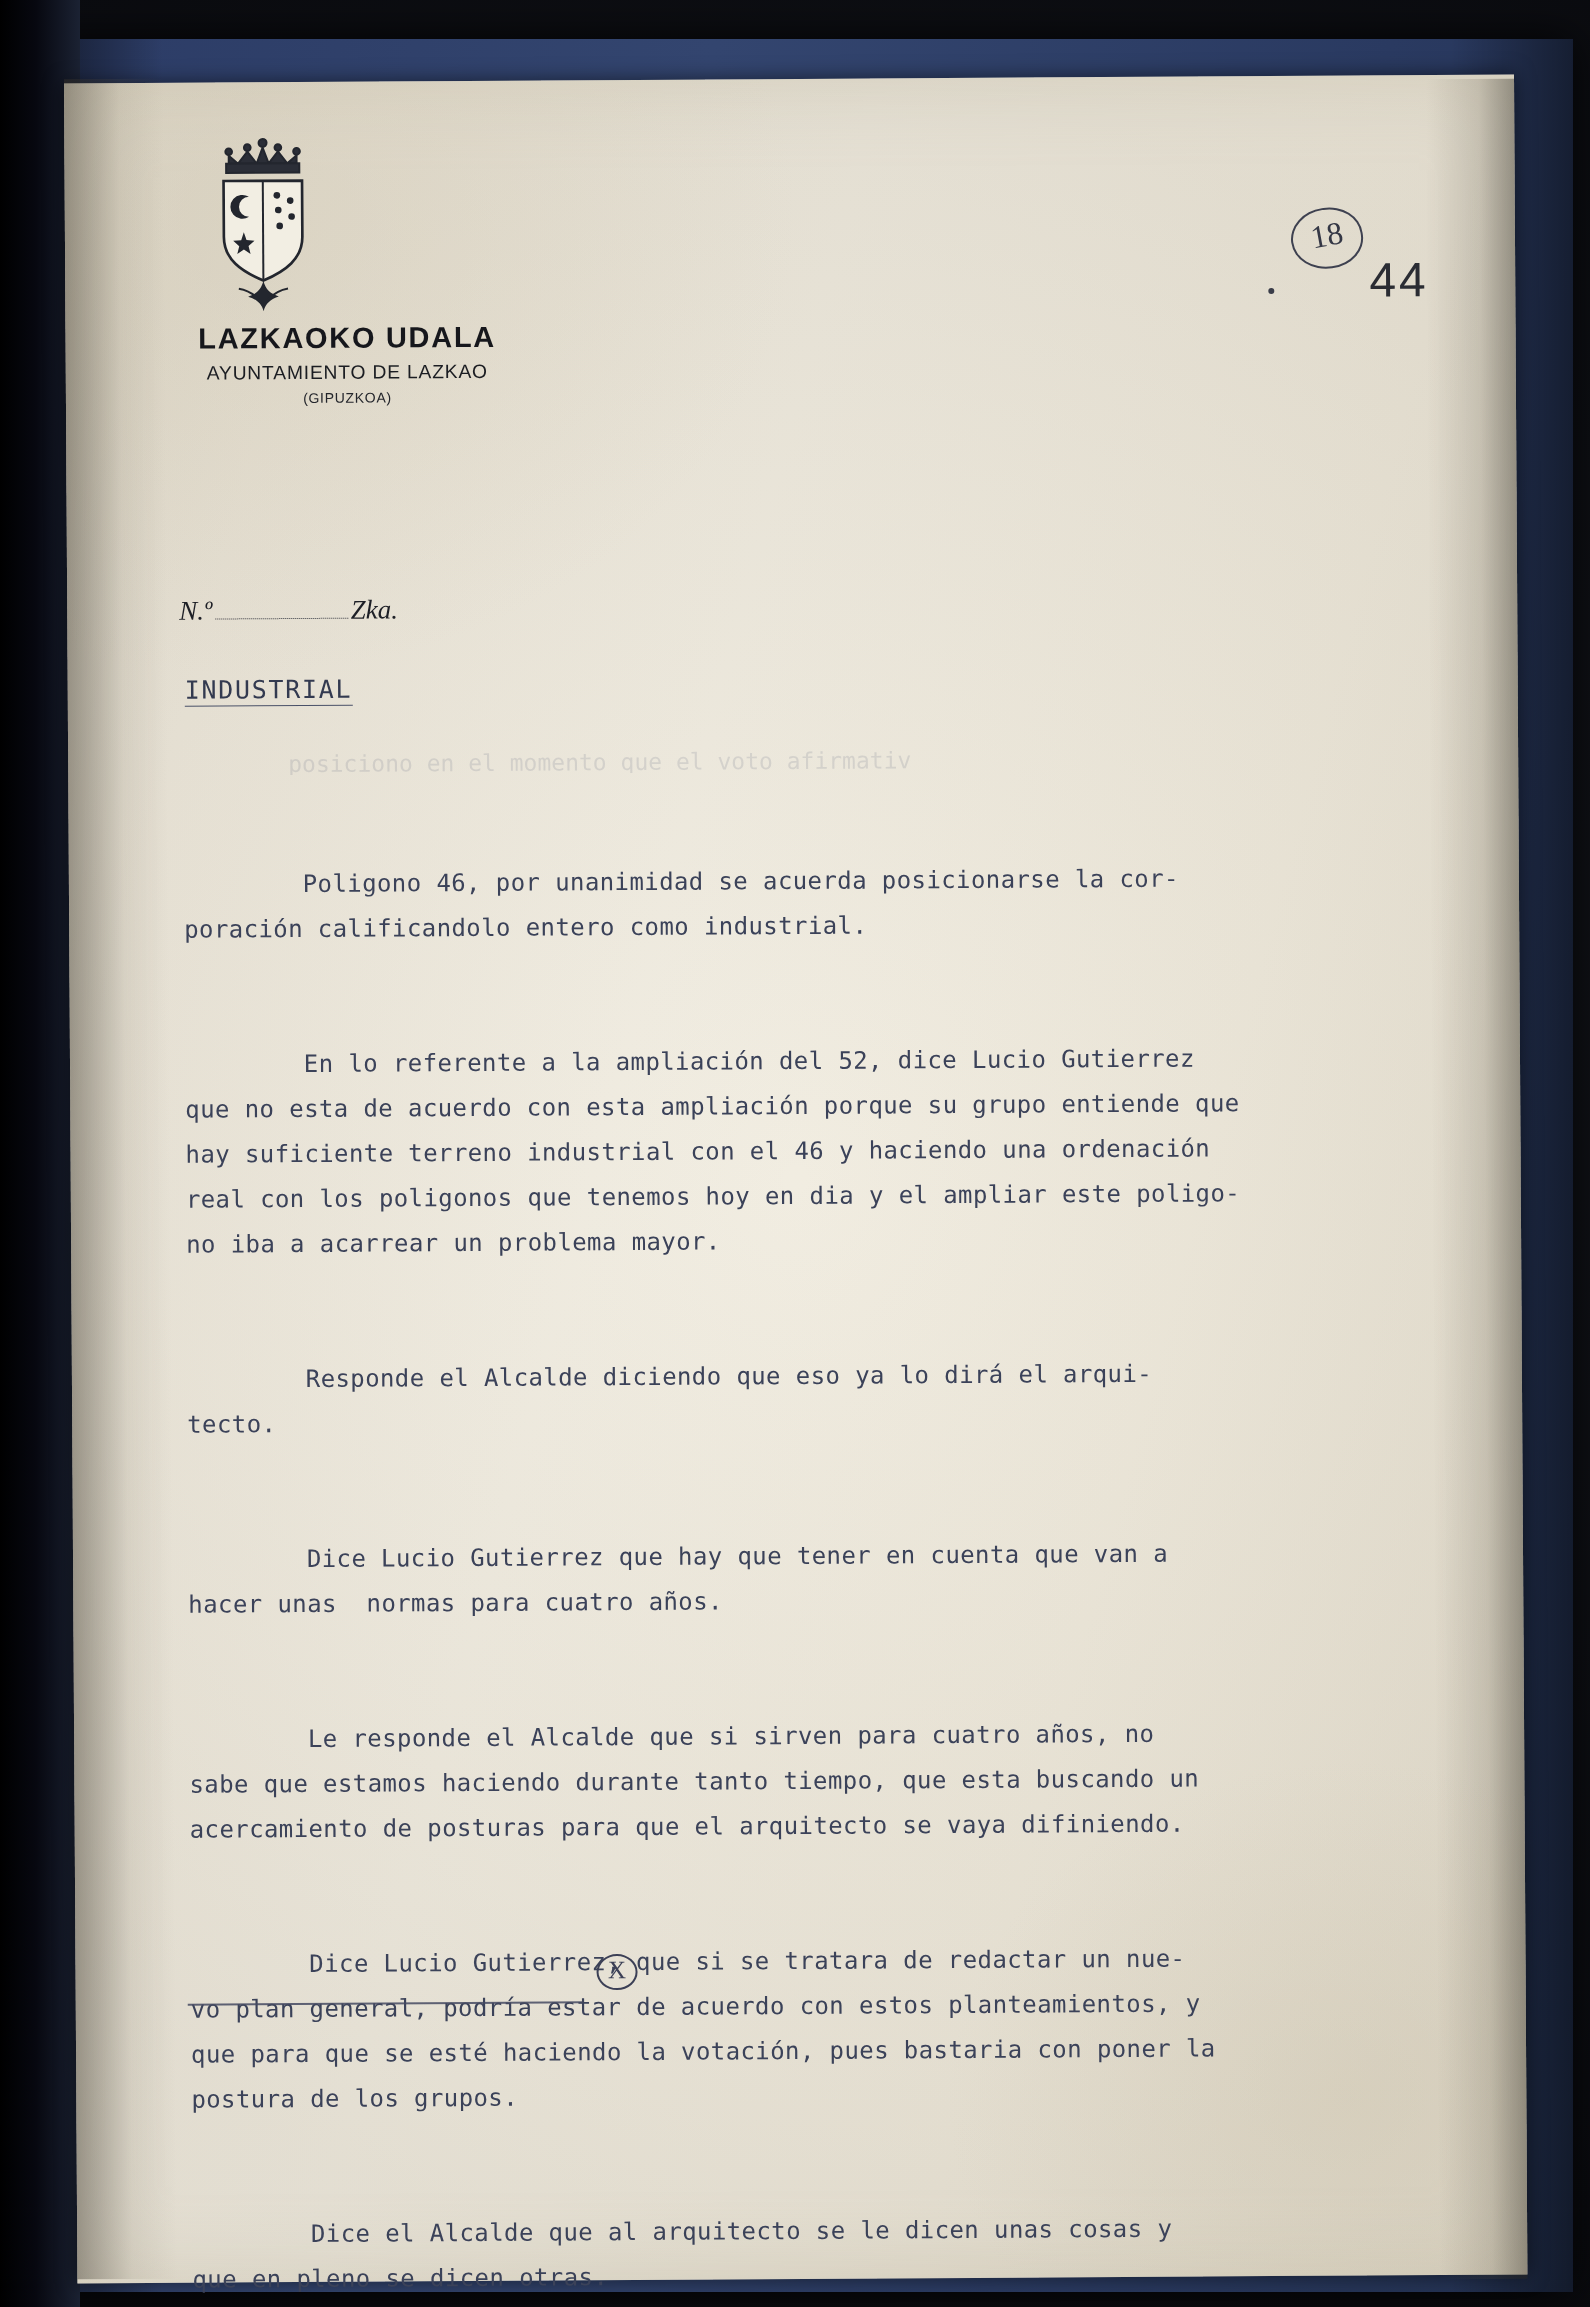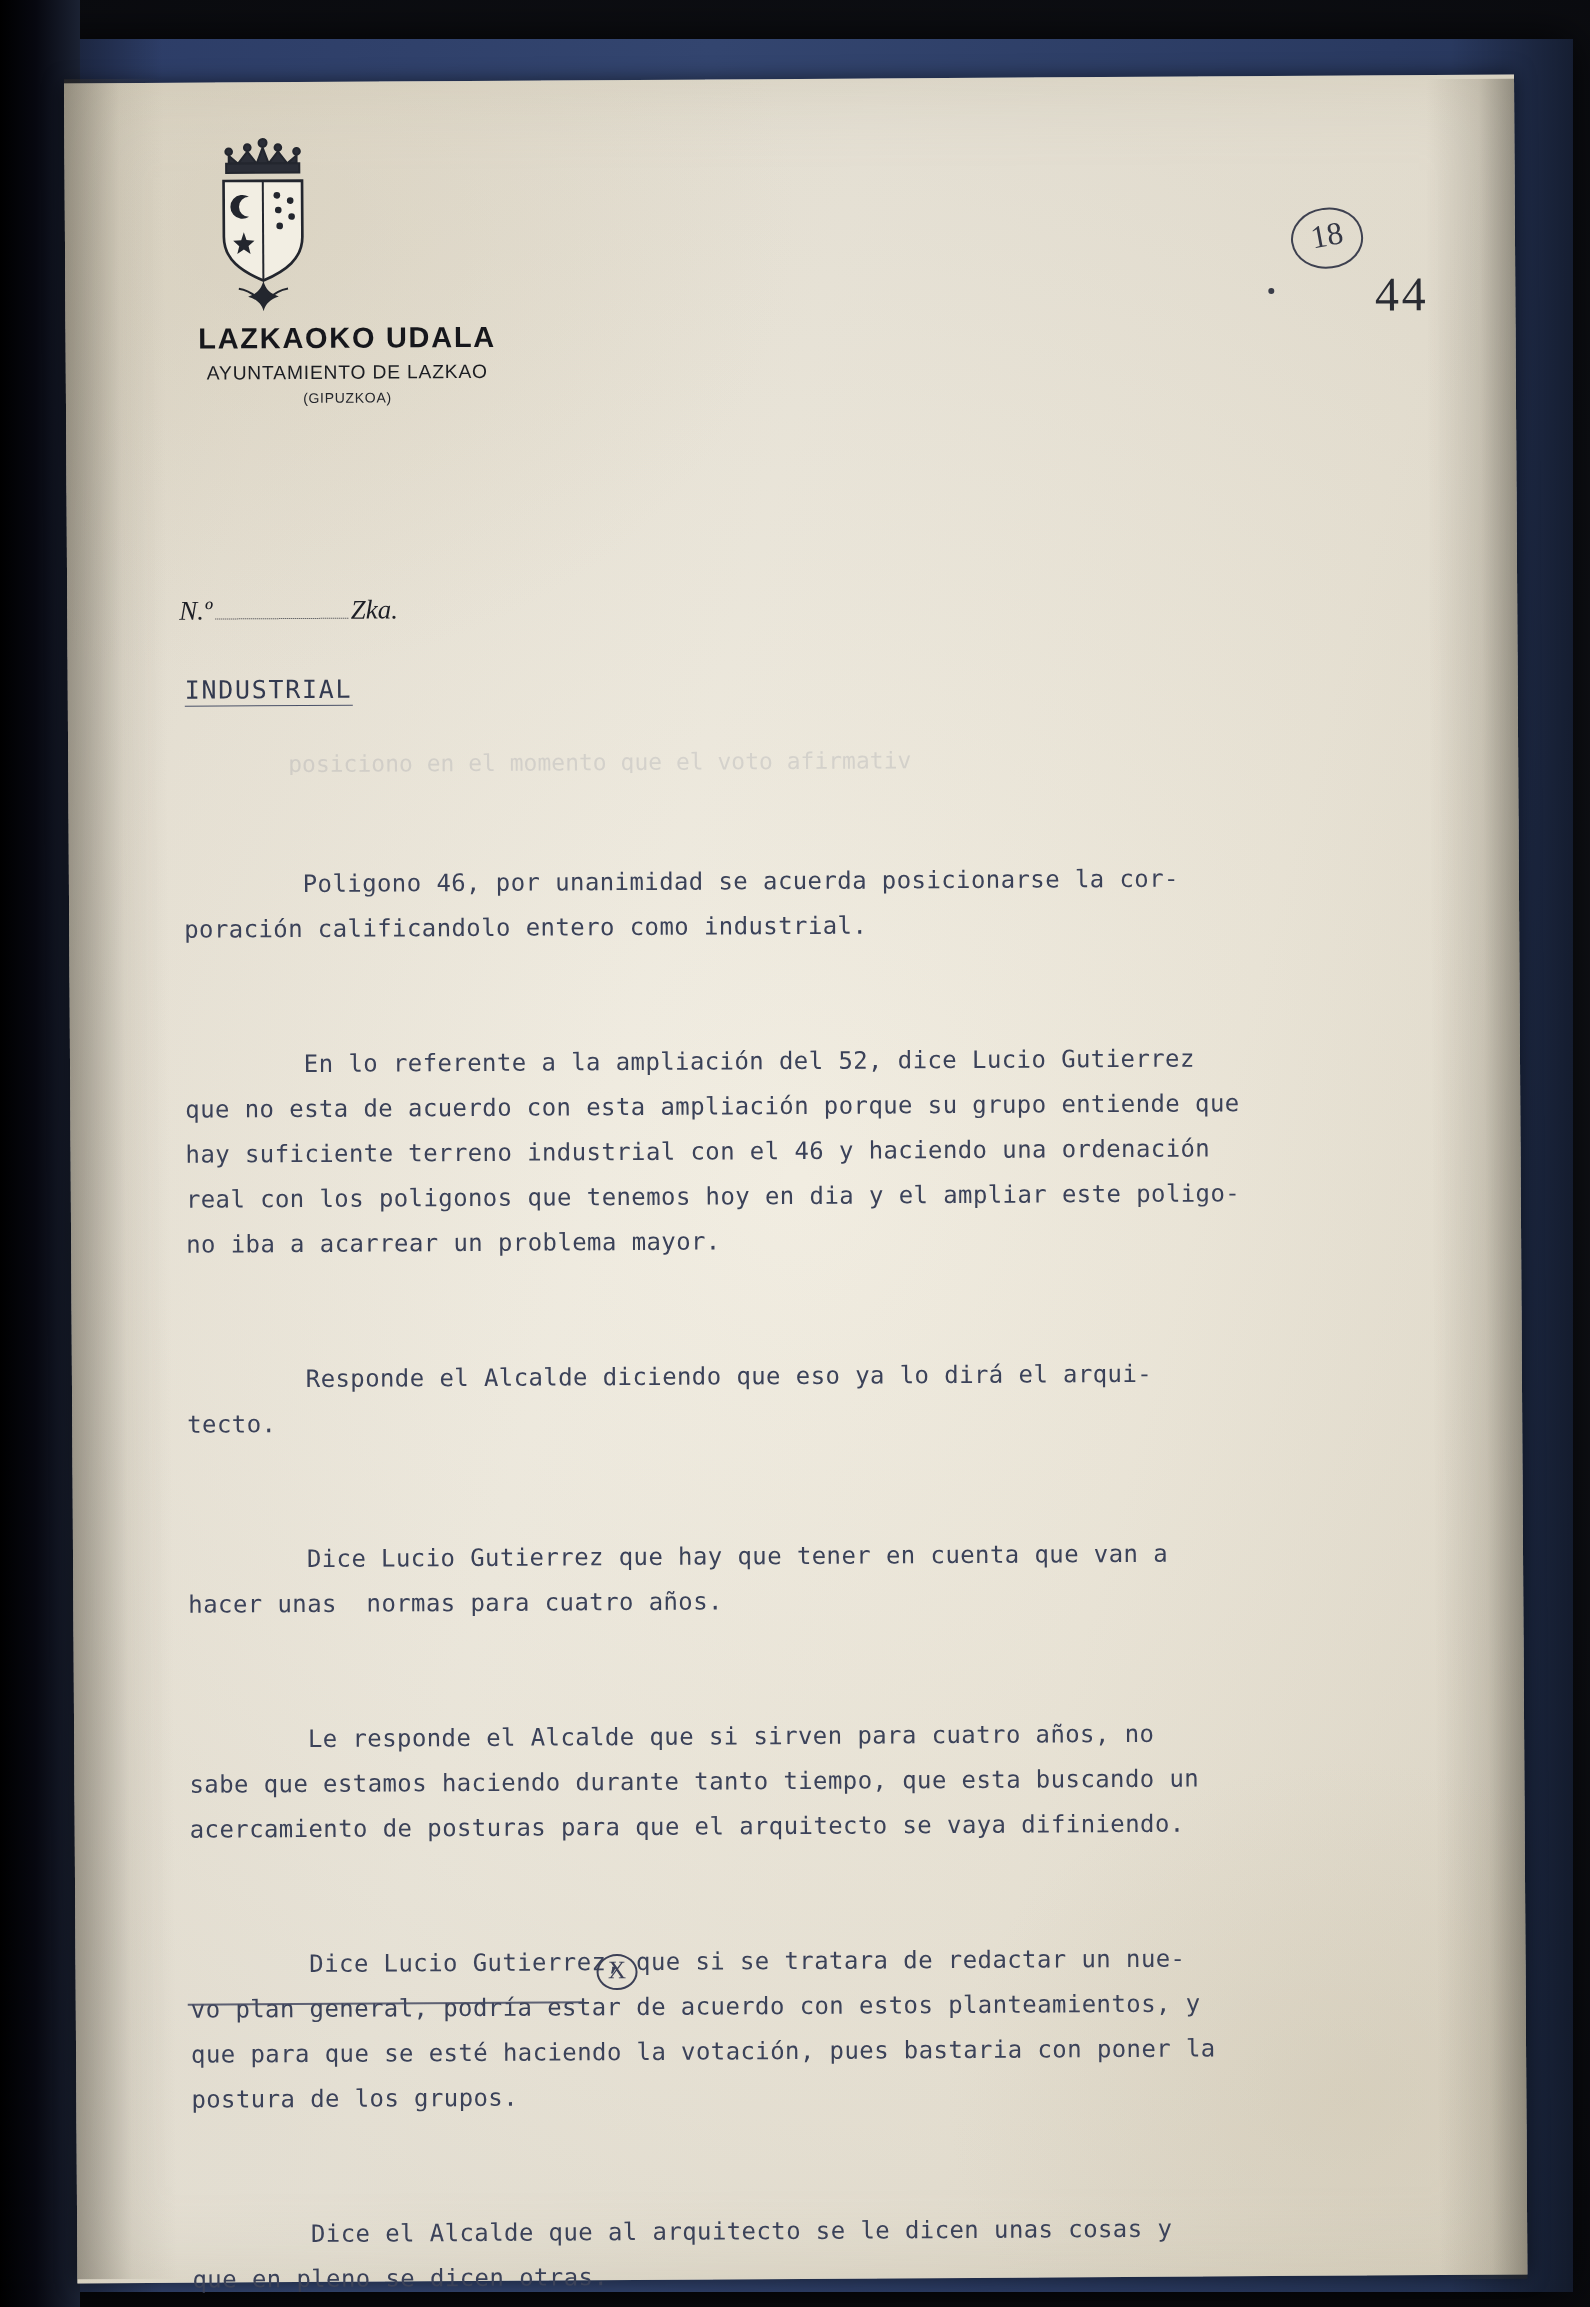--- a/index.html
+++ b/index.html
@@ -185,22 +185,22 @@
     width: 133px;
     border-bottom: 1.3px dotted #3a3c44;
     margin: 0 2.7px 6.7px 2.7px;
     vertical-align: bottom;
   }
 
   
   .folio {
     position: absolute;
     right: 87px;
-    top: 191px;
-    font-family: Liberation Serif, serif;
+    top: 177px;
+    font-family: Liberation Sans, sans-serif;
     font-size: 48px;
     color: #2a2c33;
     letter-spacing: 2.7px;
   }
   .circled-mark {
     position: absolute;
     right: 152px;
     top: 132px;
     width: 72px;
     height: 61px;

